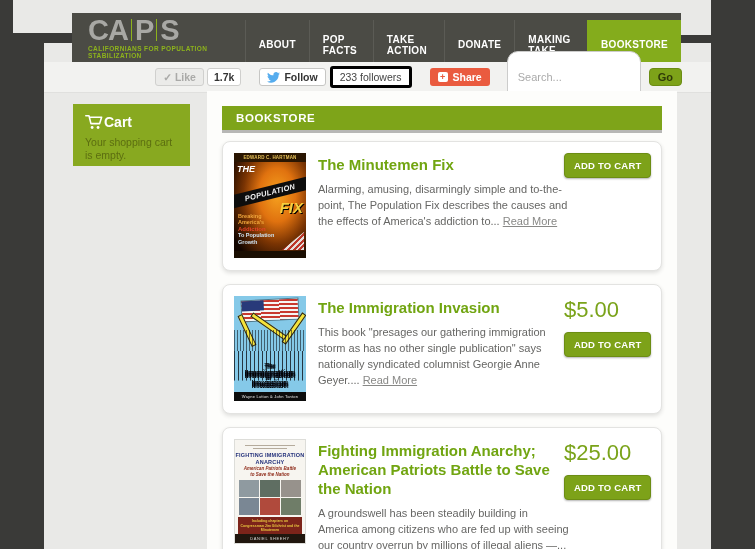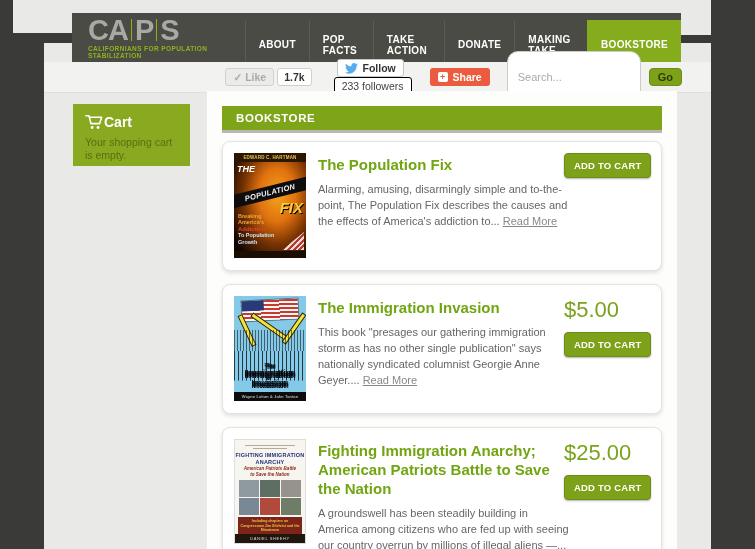--- a/index.html
+++ b/index.html
@@ -22,23 +22,23 @@
   .tagline { color:#8db31c; font-size:6.5px; font-weight:bold; letter-spacing:0.4px; margin-top:2px; }
   .nav { display:flex; margin-left:auto; height:100%;margin-top:7px; }
   .nav-item { display:flex; align-items:center; padding:0 13px; color:#ffffff; font-size:10px; font-weight:bold; letter-spacing:0.3px; border-left:1px solid #5b5b55; cursor:pointer; text-decoration:none; }
   .nav-item.active { background:#84ac1c; border-left-color:#84ac1c; }
 
   
   .social-bar { position:absolute; left:44px; top:62px; width:667px; height:31px; background:#f2f2f0; border-bottom:1px solid #e0e0de; display:flex; align-items:center; justify-content:flex-end; padding-right:29px; box-sizing:border-box; }
   .fb-like { display:flex; align-items:center; }
   .fb-btn { background:#ebebe9; border:1px solid #d0d0ce; color:#aaaaa8; font-size:10.5px; font-weight:bold; padding:2px 7px; border-radius:3px; }
   .fb-count { background:#ffffff; border:1px solid #cfcfcd; color:#333; font-size:10.5px; font-weight:bold; padding:2px 6px; border-radius:3px; margin-left:3px; }
-  .tw-group { display:flex; align-items:center; margin-left:18px;flex-direction:column; }
+  .tw-group { display:flex; align-items:center; margin-left:18px; }
   .tw-btn { display:flex; align-items:center; gap:4px; background:#ffffff; border:1px solid #c6c6c4; border-radius:3px; padding:2px 7px; color:#333; font-size:10.5px; font-weight:bold; cursor:pointer; }
-  .tw-count { background:#ffffff; border:1px solid #000000; border-radius:3px; padding:2px 7px; color:#444; font-size:10.5px; margin-left:4px; }
+  .tw-count { background:#ffffff; border:3px solid #000000; border-radius:3px; padding:2px 7px; color:#444; font-size:10.5px; margin-left:4px; }
   .share-btn { display:flex; align-items:center; gap:5px; margin-left:18px; background:#ea5b3f; border:none; border-radius:3px; color:#fff; font-weight:bold; font-size:10.5px; padding:3px 8px; cursor:pointer; }
   .share-ico { display:inline-flex; align-items:center; justify-content:center; width:10px; height:10px; background:#ffffff; border-radius:2px; color:#ea5b3f; font-size:9px; font-weight:bold; line-height:10px; }
   .search-input { margin-left:17px; width:112px; height:18px; border:1px solid #cccccb; border-radius:11px; padding:16px 10px; font-size:11px; color:#555; background:#ffffff; outline:none; font-family:"Liberation Sans", sans-serif; }
   .search-input::placeholder { color:#aaa; }
   .go-btn { margin-left:8px; background:#7da219; border:1px solid #6c8d14; border-radius:4px; color:#2f3a08; font-size:11px; font-weight:bold; padding:2px 8px; cursor:pointer; }
 
   
   .cart-box { position:absolute; left:73px; top:104px; width:117px; height:62px; background:#88a920; box-sizing:border-box; padding:10px 0 0 12px; }
   .cart-head { display:flex; align-items:center; gap:0; color:#ffffff; font-size:14px; font-weight:bold; }
   .cart-empty { color:#5c6e10; font-size:10.5px; line-height:13px; margin-top:6px; width:92px; }
@@ -184,21 +184,21 @@
             <div class="c1-s1">Breaking</div>
             <div class="c1-s2">America's</div>
             <div class="c1-s3">Addiction</div>
             <div class="c1-s4">To Population</div>
             <div class="c1-s5">Growth</div>
           </div>
           <div class="c1-flag"></div>
           <div class="c1-bottom"></div>
         </div>
         <div class="book-main">
-          <a class="book-title">The Population Fix</a>
+          <a class="book-title">The Minutemen Fix</a>
           <p class="book-desc"><span>Alarming, amusing, disarmingly simple and to-the-point, The Population Fix describes the causes and the effects of America's addiction to...</span> <a class="read-more">Read More</a></p>
         </div>
         <div class="book-side">
           <button class="add-btn">ADD TO CART</button>
         </div>
       </div>
 
       <div class="card">
         <div class="cover c2">
           <div class="c2-flag">

